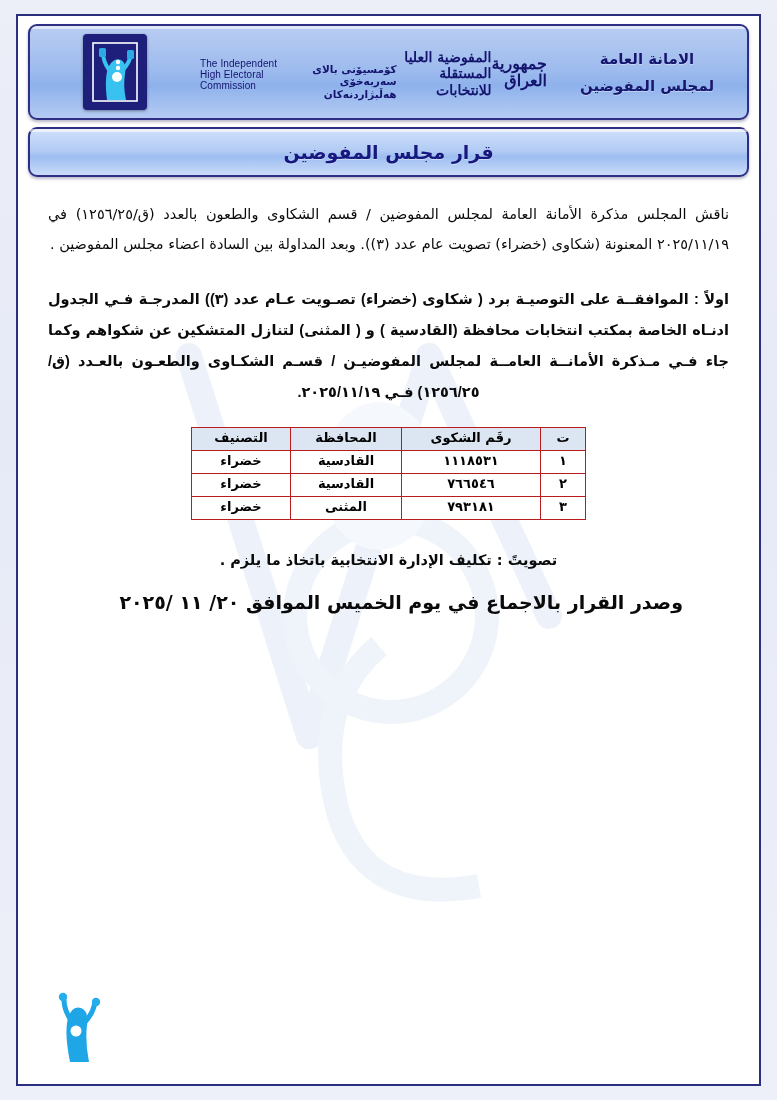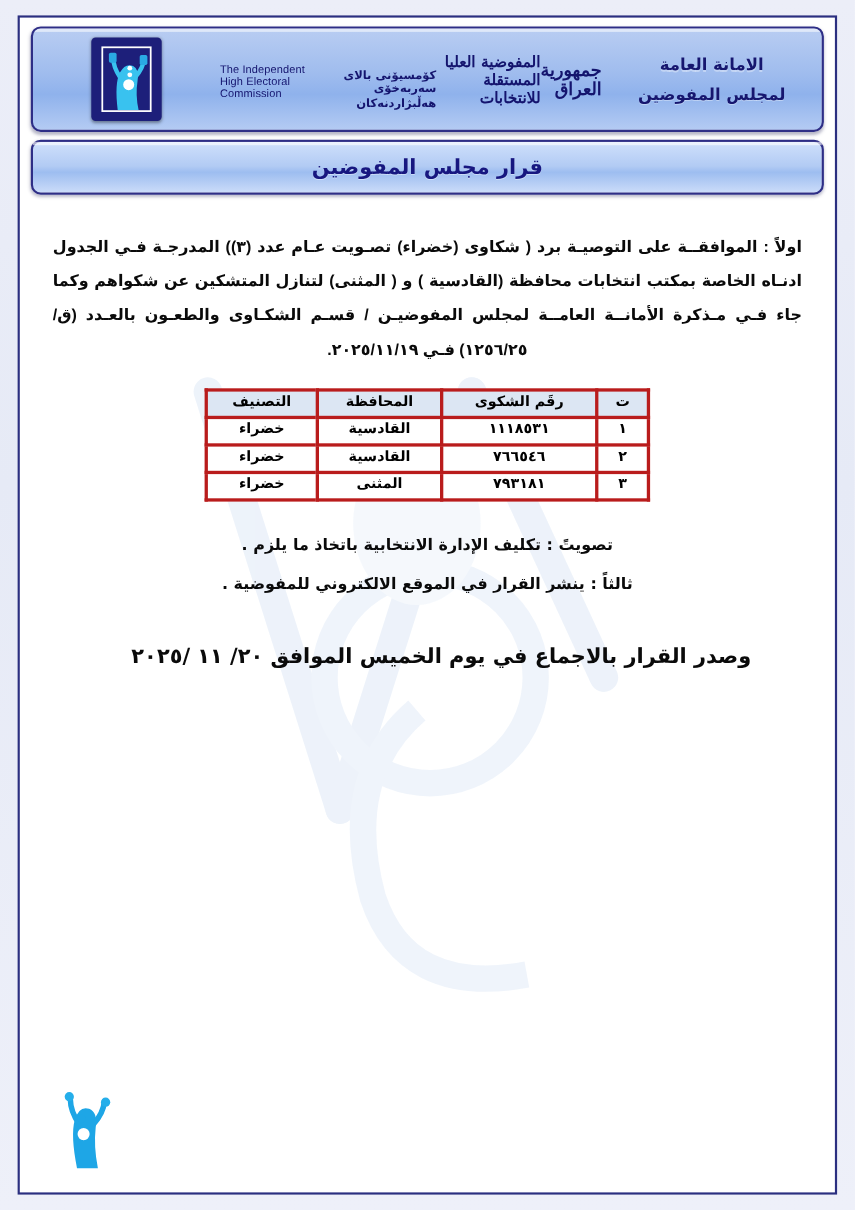--- a/index.html
+++ b/index.html
@@ -225,21 +225,21 @@
     margin: 6px 0 26px 0;
   }
   table.complaints {
     border-collapse: collapse;
     direction: rtl;
     font-family: "DejaVu Sans", sans-serif;
     border: 1px solid #5a5a5a;
   }
   table.complaints th,
   table.complaints td {
-    border: 3px solid #b91c1c;
+    border: 1px solid #b91c1c;
     font-size: 13px;
     font-weight: 700;
     padding: 1px 6px 2px 6px;
     height: 19px;
     line-height: 1.2;
     text-align: center;
     color: #000;
     background: #ffffff;
   }
   table.complaints thead th {
@@ -331,20 +331,21 @@
       </div>
     </div>
 
     <div class="title-bar">
       <span class="title-text">قرار مجلس المفوضين</span>
     </div>
 
     <div class="doc-body">
 
 
+      <p class="para p-discuss">ناقش المجلس مذكرة الأمانة العامة لمجلس المفوضين / قسم الشكاوى والطعون بالعدد (ق/١٢٥٦/٢٥) في ٢٠٢٥/١١/١٩ المعنونة (شكاوى (خضراء) تصويت عام عدد (٣)). وبعد المداولة بين السادة اعضاء مجلس المفوضين .</p>
 
 
       <p class="p-first">اولاً :  الموافقــة على التوصيـة برد ( شكاوى (خضراء) تصـويت عـام عدد (٣)) المدرجـة فـي الجدول ادنـاه الخاصة بمكتب انتخابات محافظة (القادسية ) و ( المثنى) لتنازل المتشكين عن شكواهم وكما جاء فـي مـذكرة الأمانــة العامــة لمجلس المفوضيـن / قسـم الشكـاوى والطعـون بالعـدد (ق/١٢٥٦/٢٥) فـي ٢٠٢٥/١١/١٩.</p>
 
       <div class="table-wrap">
         <table class="complaints">
           <thead>
             <tr>
               <th class="col-idx">ت</th>
               <th class="col-num">رقَم الشكوى</th>
@@ -369,21 +370,20 @@
               <td>٣</td>
               <td>٧٩٣١٨١</td>
               <td class="gov">المثنى</td>
               <td class="cls">خضراء</td>
             </tr>
           </tbody>
         </table>
       </div>
 
       <p class="p-tail p-second">تصويتً : تكليف الإدارة الانتخابية باتخاذ ما يلزم .</p>
-      <p class="p-tail p-third">ثالثاً : ينشر القرار في الموقع الالكتروني للمفوضية .</p>
       <p class="p-closing">وصدر القرار بالاجماع في يوم الخميس  الموافق  ٢٠/ ١١ /٢٠٢٥</p>
 
     </div>
 
     <svg class="footer-logo" viewBox="0 0 62 84" aria-hidden="true">
       <path d="M18 80 q-6 -30 -2 -44 q4 -13 13 -10 q8 3 6 17 q-2 17 2 37 z" fill="#1ea6e6"></path>
       <path d="M20 40 q-8 -12 -8 -22" stroke="#1ea6e6" stroke-width="5" fill="none" stroke-linecap="round"></path>
       <path d="M33 40 q9 -10 10 -21" stroke="#1ea6e6" stroke-width="5" fill="none" stroke-linecap="round"></path>
       <circle cx="11" cy="15" r="4.2" fill="#25aeea"></circle>
       <circle cx="44" cy="20" r="4.2" fill="#25aeea"></circle>

